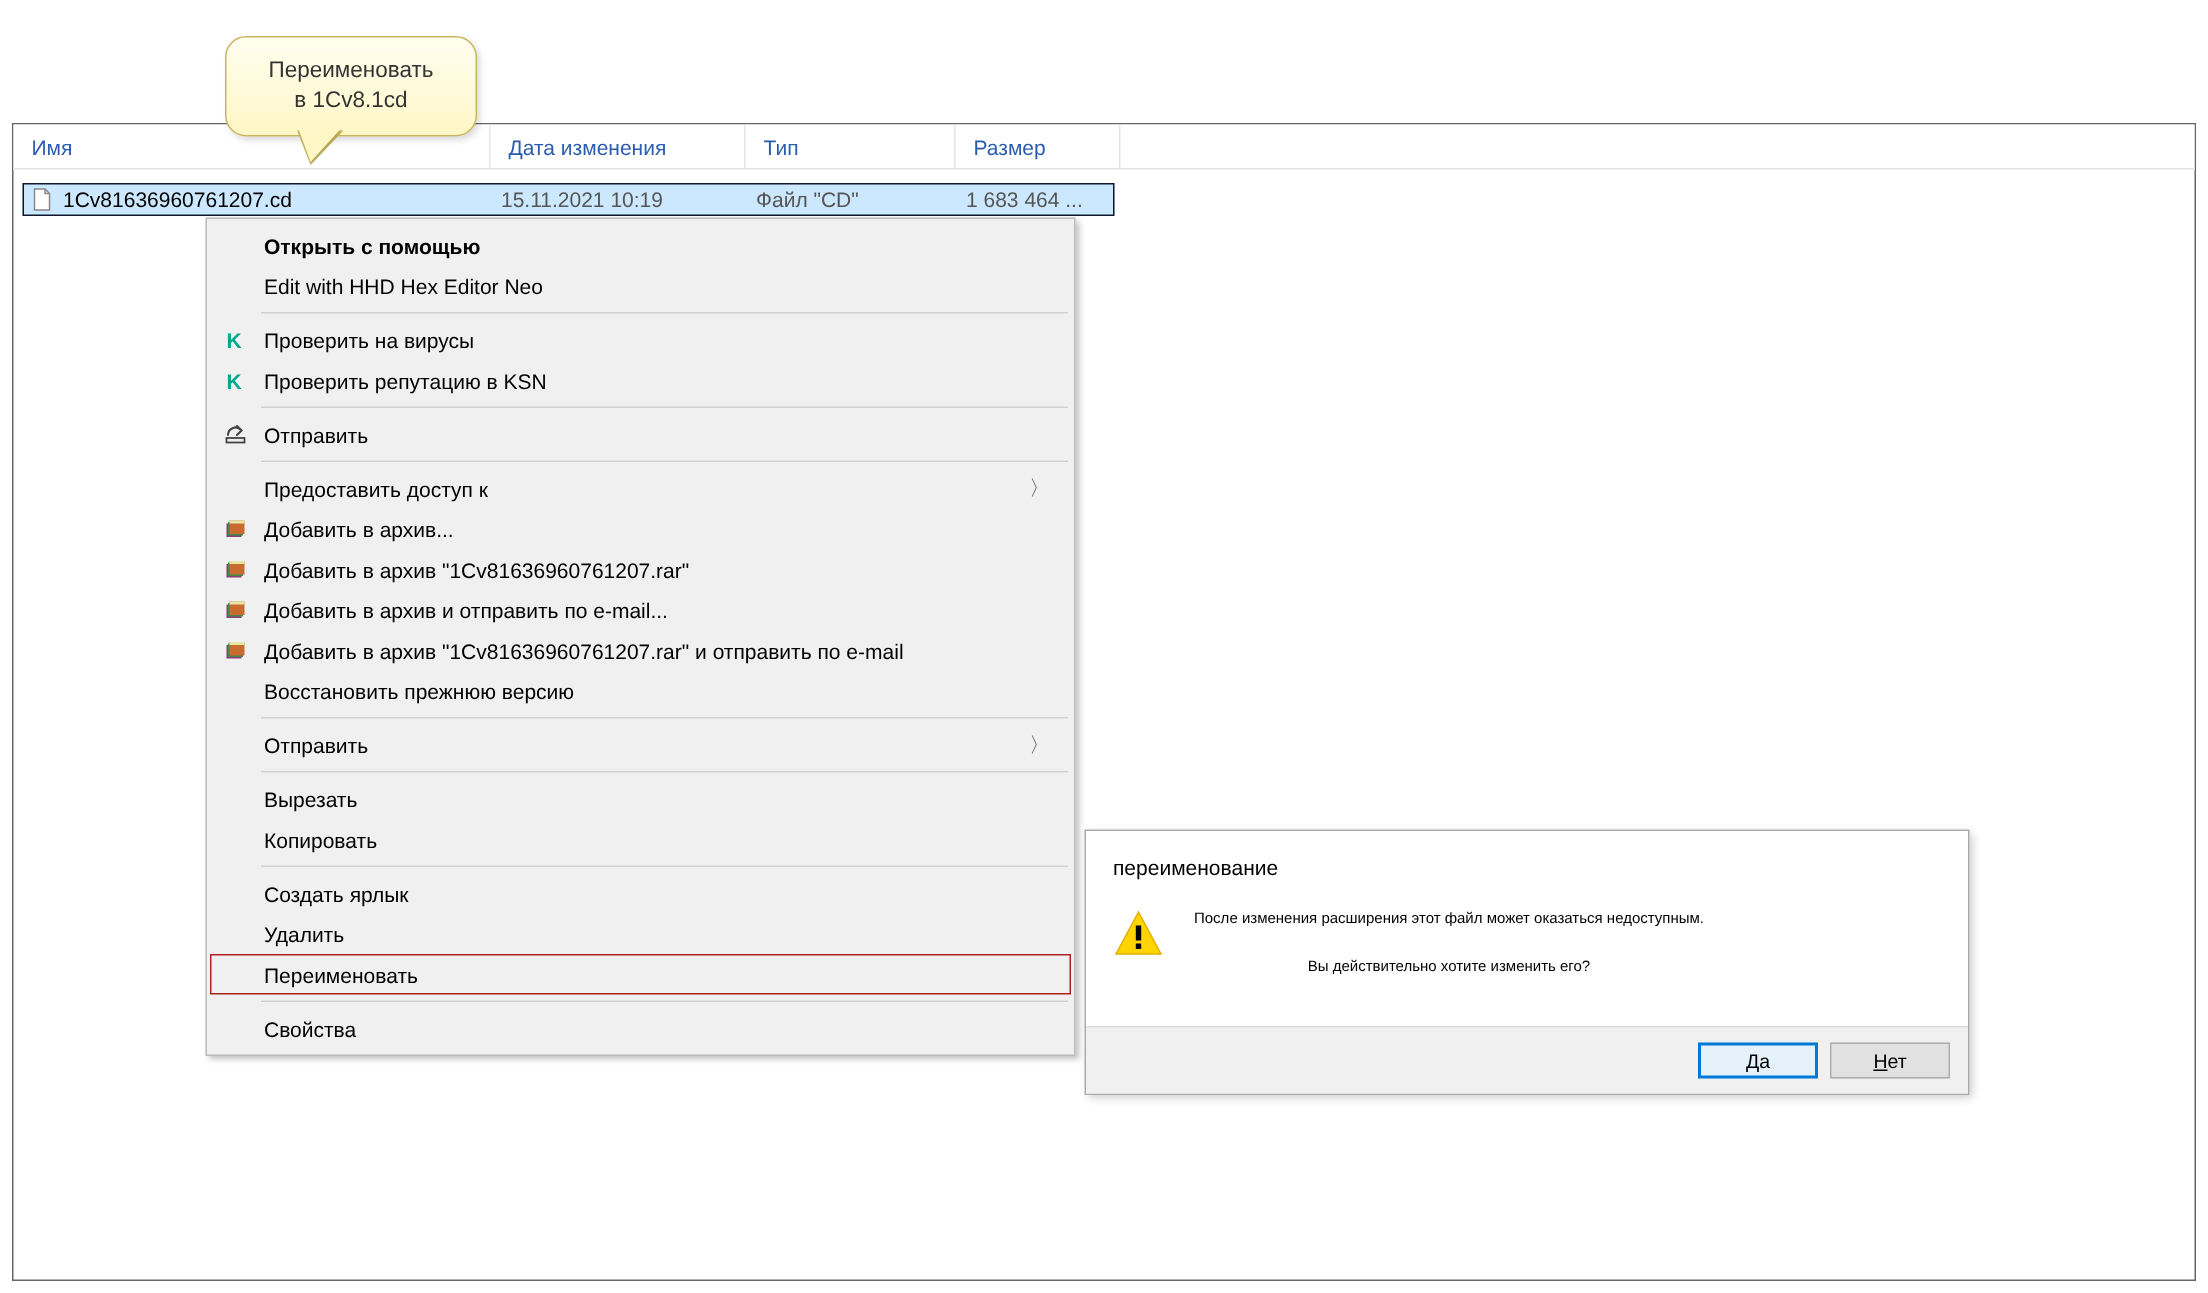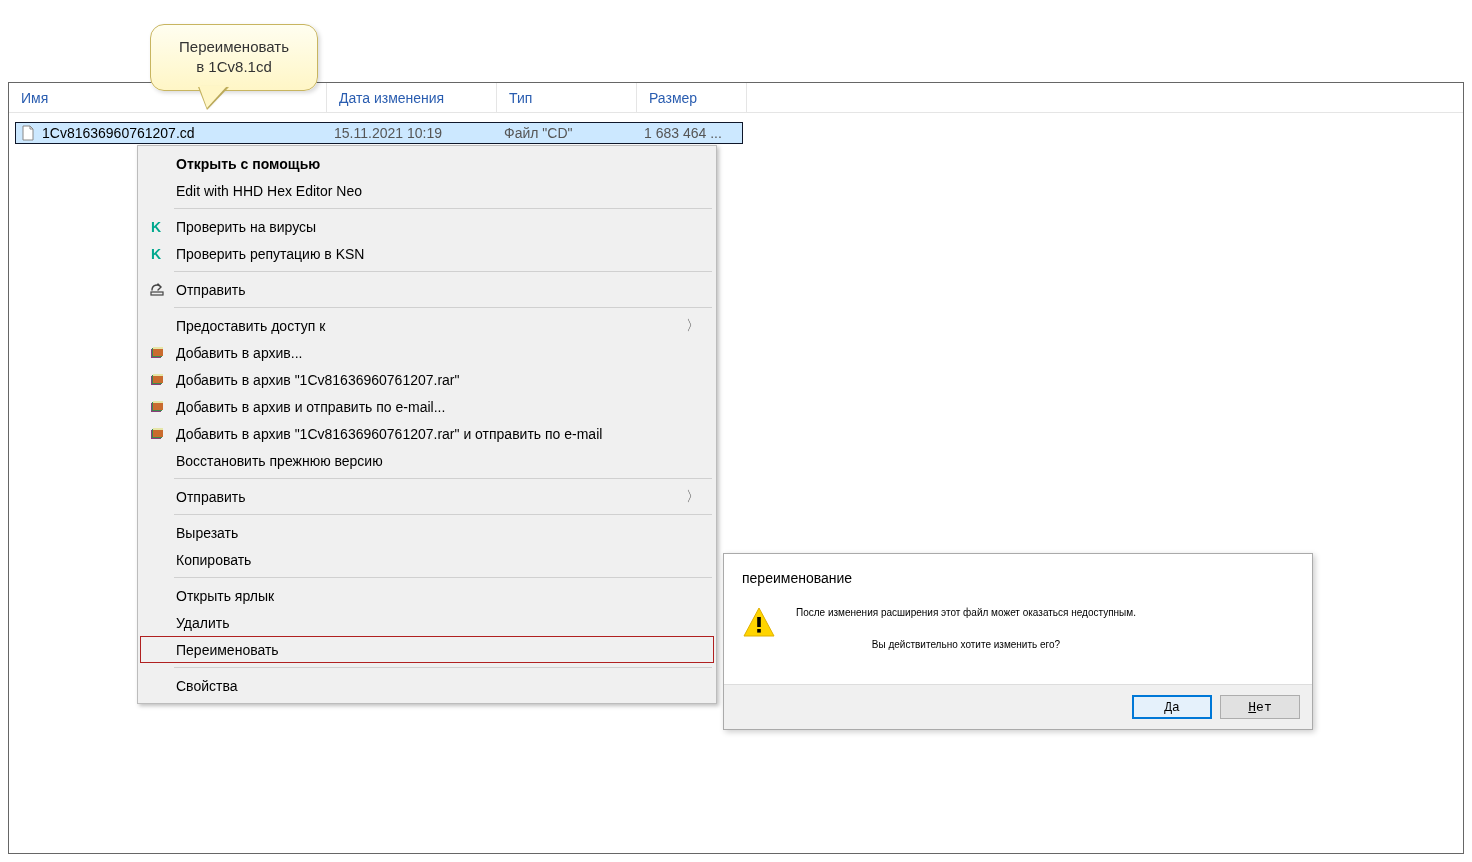--- a/index.html
+++ b/index.html
@@ -214,21 +214,21 @@
     display: flex;
     justify-content: flex-end;
     gap: 8px;
   }
   .dlg-btn {
     min-width: 80px;
     height: 24px;
     background: #e1e1e1;
     border: 1px solid #adadad;
     font-size: 13px;
-    font-family: Liberation Mono, monospace;
+    font-family: Liberation Sans, sans-serif;
     padding: 0 14px;
     cursor: pointer;
   }
   .dlg-btn.focused {
     border: 2px solid #0078d7;
     background: #e5f1fb;
   }
   .dlg-btn .ul { text-decoration: underline; }
 
   
@@ -357,21 +357,21 @@
     </div>
     <div class="menu-sep"></div>
     <div class="menu-item">
       <span>Вырезать</span>
     </div>
     <div class="menu-item">
       <span>Копировать</span>
     </div>
     <div class="menu-sep"></div>
     <div class="menu-item">
-      <span>Открыть ярлык</span>
+      <span>Создать ярлык</span>
     </div>
     <div class="menu-item">
       <span>Удалить</span>
     </div>
     <div class="menu-item highlighted">
       <span>Переименовать</span>
     </div>
     <div class="menu-sep"></div>
     <div class="menu-item">
       <span>Свойства</span>

